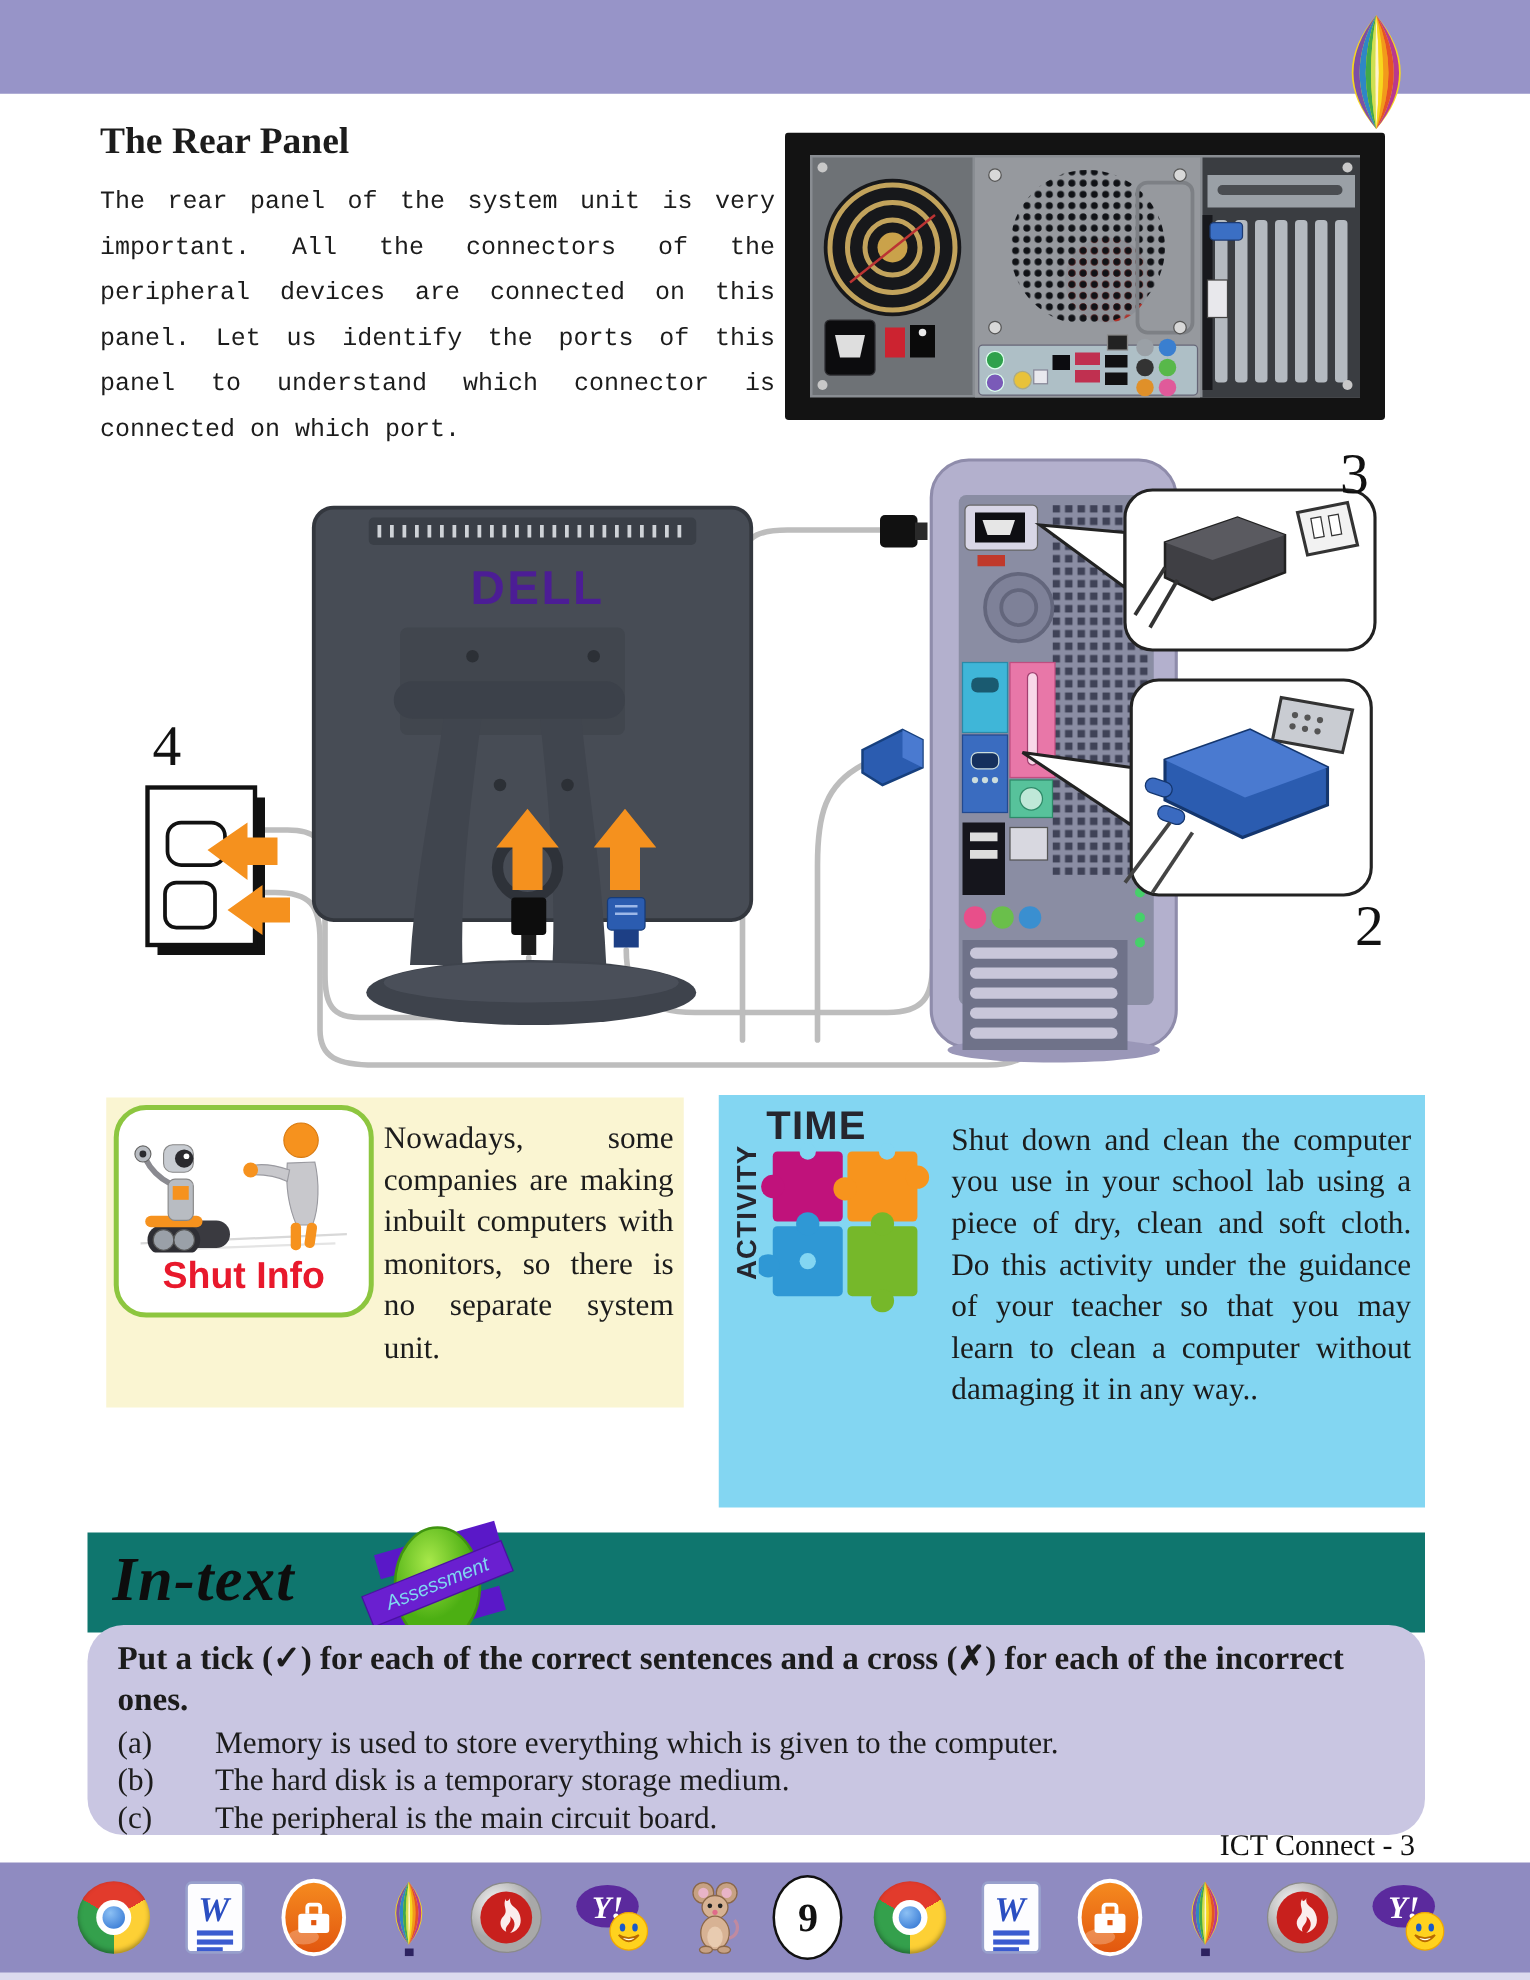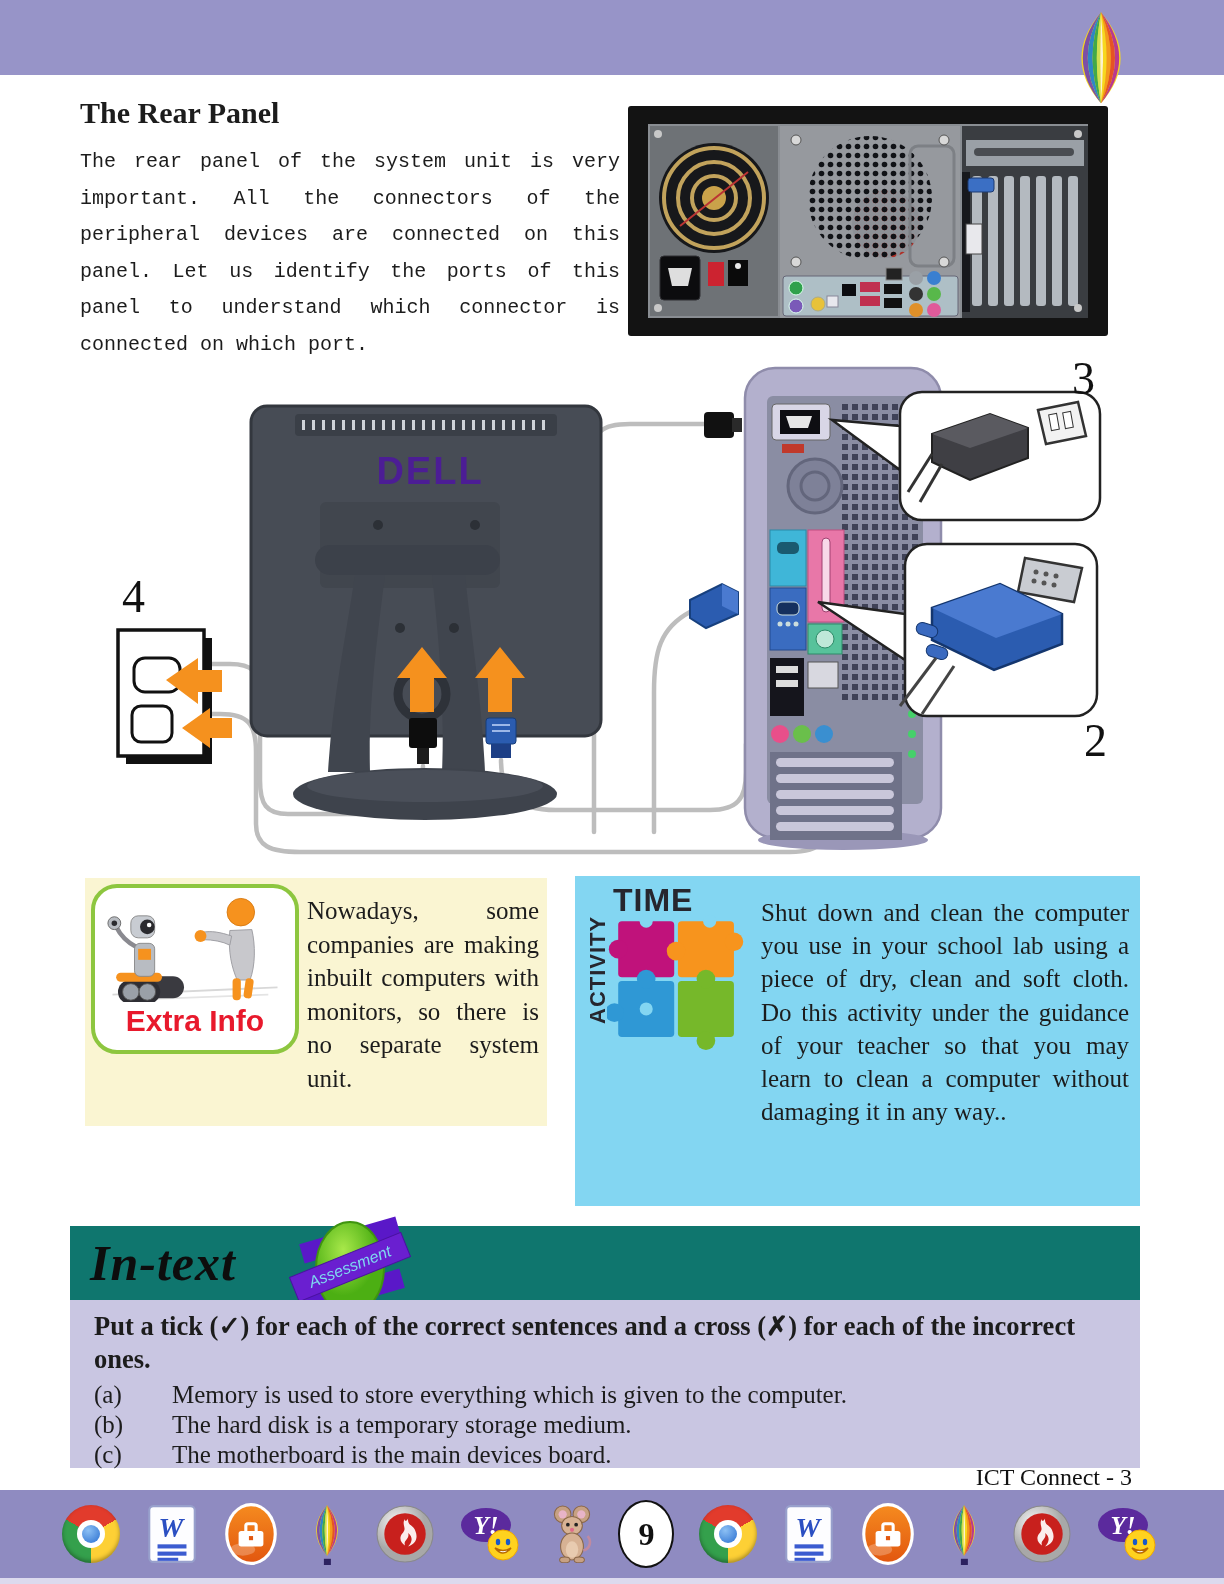--- a/index.html
+++ b/index.html
@@ -33,21 +33,21 @@
   .act-vert{left:10px;top:148px;transform:rotate(-90deg);transform-origin:left top;
             font-family:"Liberation Sans","DejaVu Sans",sans-serif;font-weight:bold;font-size:22px;color:#26262e;letter-spacing:1px;}
   .act-time{left:38px;top:6px;font-family:"Liberation Sans","DejaVu Sans",sans-serif;font-weight:bold;font-size:32px;color:#26262e;letter-spacing:1px;}
   .act-puzzle{left:32px;top:34px;width:140px;height:140px;}
   .act-text{left:186px;top:20px;width:368px;font-size:25px;line-height:33.2px;text-align:justify;}
   
   .intext-band{left:70px;top:1226px;width:1070px;height:80px;background:#0f766e;}
   .intext-logo{left:20px;top:8px;font-size:50px;font-weight:bold;font-style:italic;color:#0d0d0d;letter-spacing:1px;}
   .intext-badge{left:218px;top:-10px;width:130px;height:106px;overflow:visible;}
   
-  .q-box{left:70px;top:1300px;width:1070px;height:168px;background:#c9c6e2;padding:0;}
+  .q-box{left:70px;top:1300px;width:1070px;height:168px;background:#c9c6e2;padding:0;border-radius:29px;}
   .q-instr{left:24px;top:10px;width:1018px;font-size:26.5px;font-weight:bold;line-height:33px;}
   .q-items{left:24px;top:80px;width:1018px;}
   .q-row{display:flex;line-height:30px;font-size:25px;}
   .q-lab{width:78px;flex:0 0 78px;}
   .book-ref{right:92px;top:1464px;font-size:24px;color:#111;}
   
   .band-bot{left:0;top:1490px;width:1224px;height:94px;background:#8f8bc1;}
   .band-bot-strip{left:0;bottom:0;width:100%;height:6px;background:#dcdaee;}
   .foot-row{left:0;top:0;width:1224px;height:88px;display:flex;align-items:center;
             justify-content:space-between;padding:0 62px;box-sizing:border-box;}
@@ -306,21 +306,21 @@
         <rect x="30" y="26" width="26" height="24" rx="8" fill="#c8ccd2" stroke="#888"></rect>
         <circle cx="48" cy="38" r="8" fill="#2a2a2e"></circle>
           <circle cx="50" cy="36" r="2.5" fill="#fff"></circle>
         <circle cx="150" cy="22" r="15" fill="#f6921e" stroke="#d87a10"></circle>
         <path d="M138,42 C136,66 140,82 146,96 L160,96 C166,80 166,58 162,41 Z" fill="#c8c8cc" stroke="#9a9aa0"></path>
         <path d="M140,48 C128,44 118,42 108,44 L108,52 C120,52 130,54 138,58 Z" fill="#c8c8cc" stroke="#9a9aa0"></path>
         <circle cx="106" cy="48" r="6.5" fill="#f6921e"></circle>
         <rect x="141" y="94" width="9" height="24" rx="4" fill="#f6921e"></rect>
         <rect x="154" y="94" width="9" height="22" rx="4" fill="#f6921e" transform="rotate(8 158 105)"></rect>
       </svg>
-      <div class="abs extra-label">Extra Info</div>
+      <div class="abs extra-label">Shut Info</div>
     </div>
     <div class="abs extra-text">Nowadays, some companies are making inbuilt computers with monitors, so there is no separate system unit.</div>
   </div>
 
   <div class="abs act-box">
     <span class="abs act-vert">ACTIVITY</span>
     <span class="abs act-time">TIME</span>
     <svg class="abs act-puzzle" viewBox="0 0 150 150">
       <rect x="12" y="12" width="60" height="60" rx="4" fill="#c0127b"></rect>
       <rect x="76" y="12" width="60" height="60" rx="4" fill="#f7941d"></rect>
@@ -365,21 +365,21 @@
       <div class="q-row">
         <span class="q-lab">(a)</span>
         <span>Memory is used to store everything which is given to the computer.</span>
       </div>
       <div class="q-row">
         <span class="q-lab">(b)</span>
         <span>The hard disk is a temporary storage medium.</span>
       </div>
       <div class="q-row">
         <span class="q-lab">(c)</span>
-        <span>The motherboard is the main devices board.</span>
+        <span>The peripheral is the main circuit board.</span>
       </div>
     </div>
   </div>
   <div class="abs book-ref">ICT Connect - 3</div>
 
   <div class="abs band-bot">
     <div class="abs foot-row">
 
       <div class="icon-chrome">
           <span class="ring"></span>

